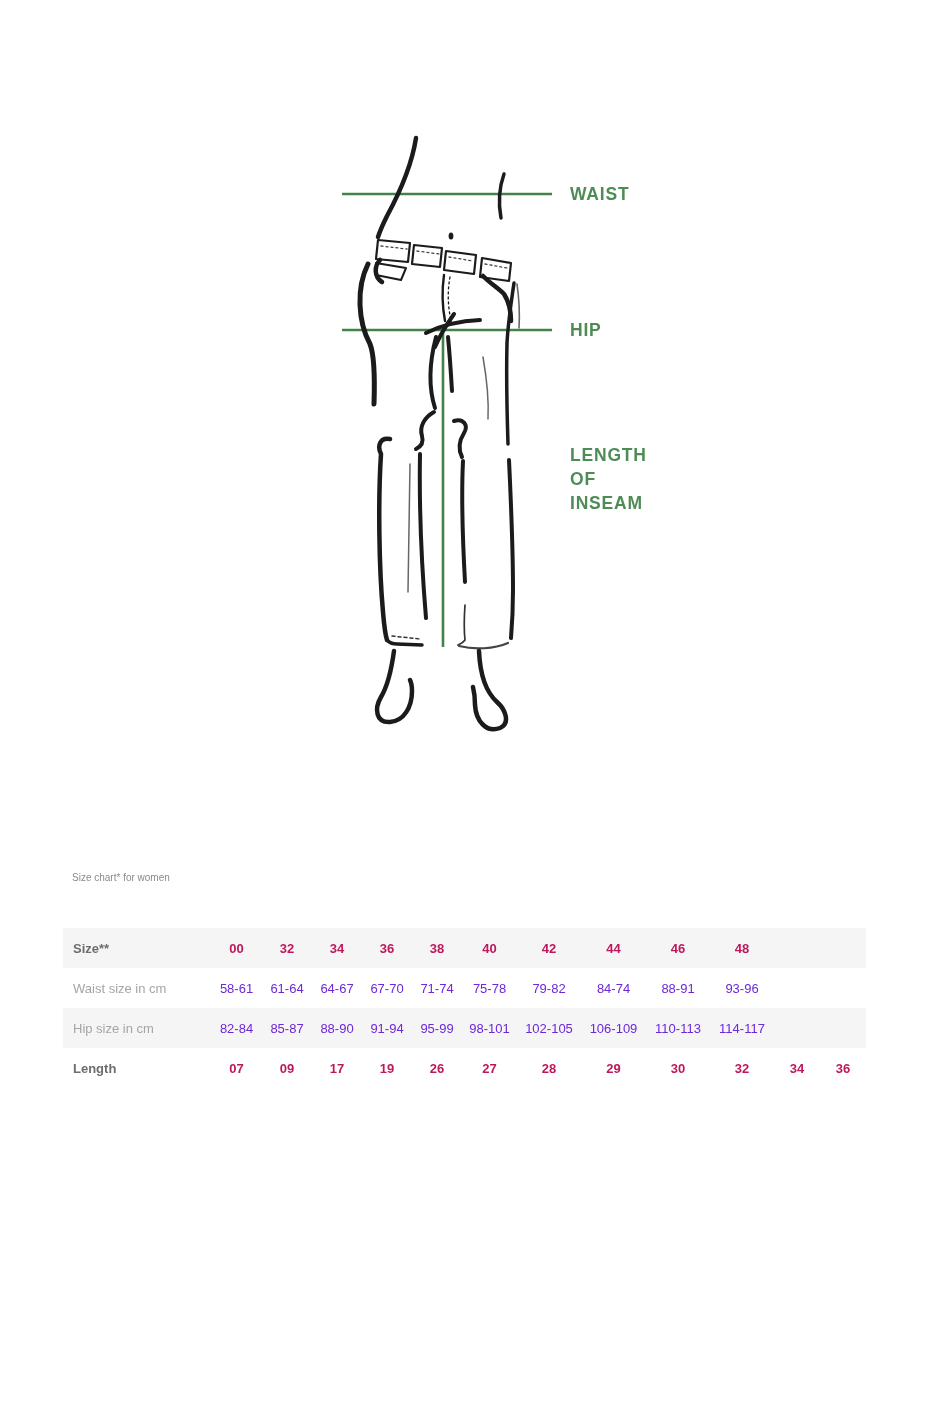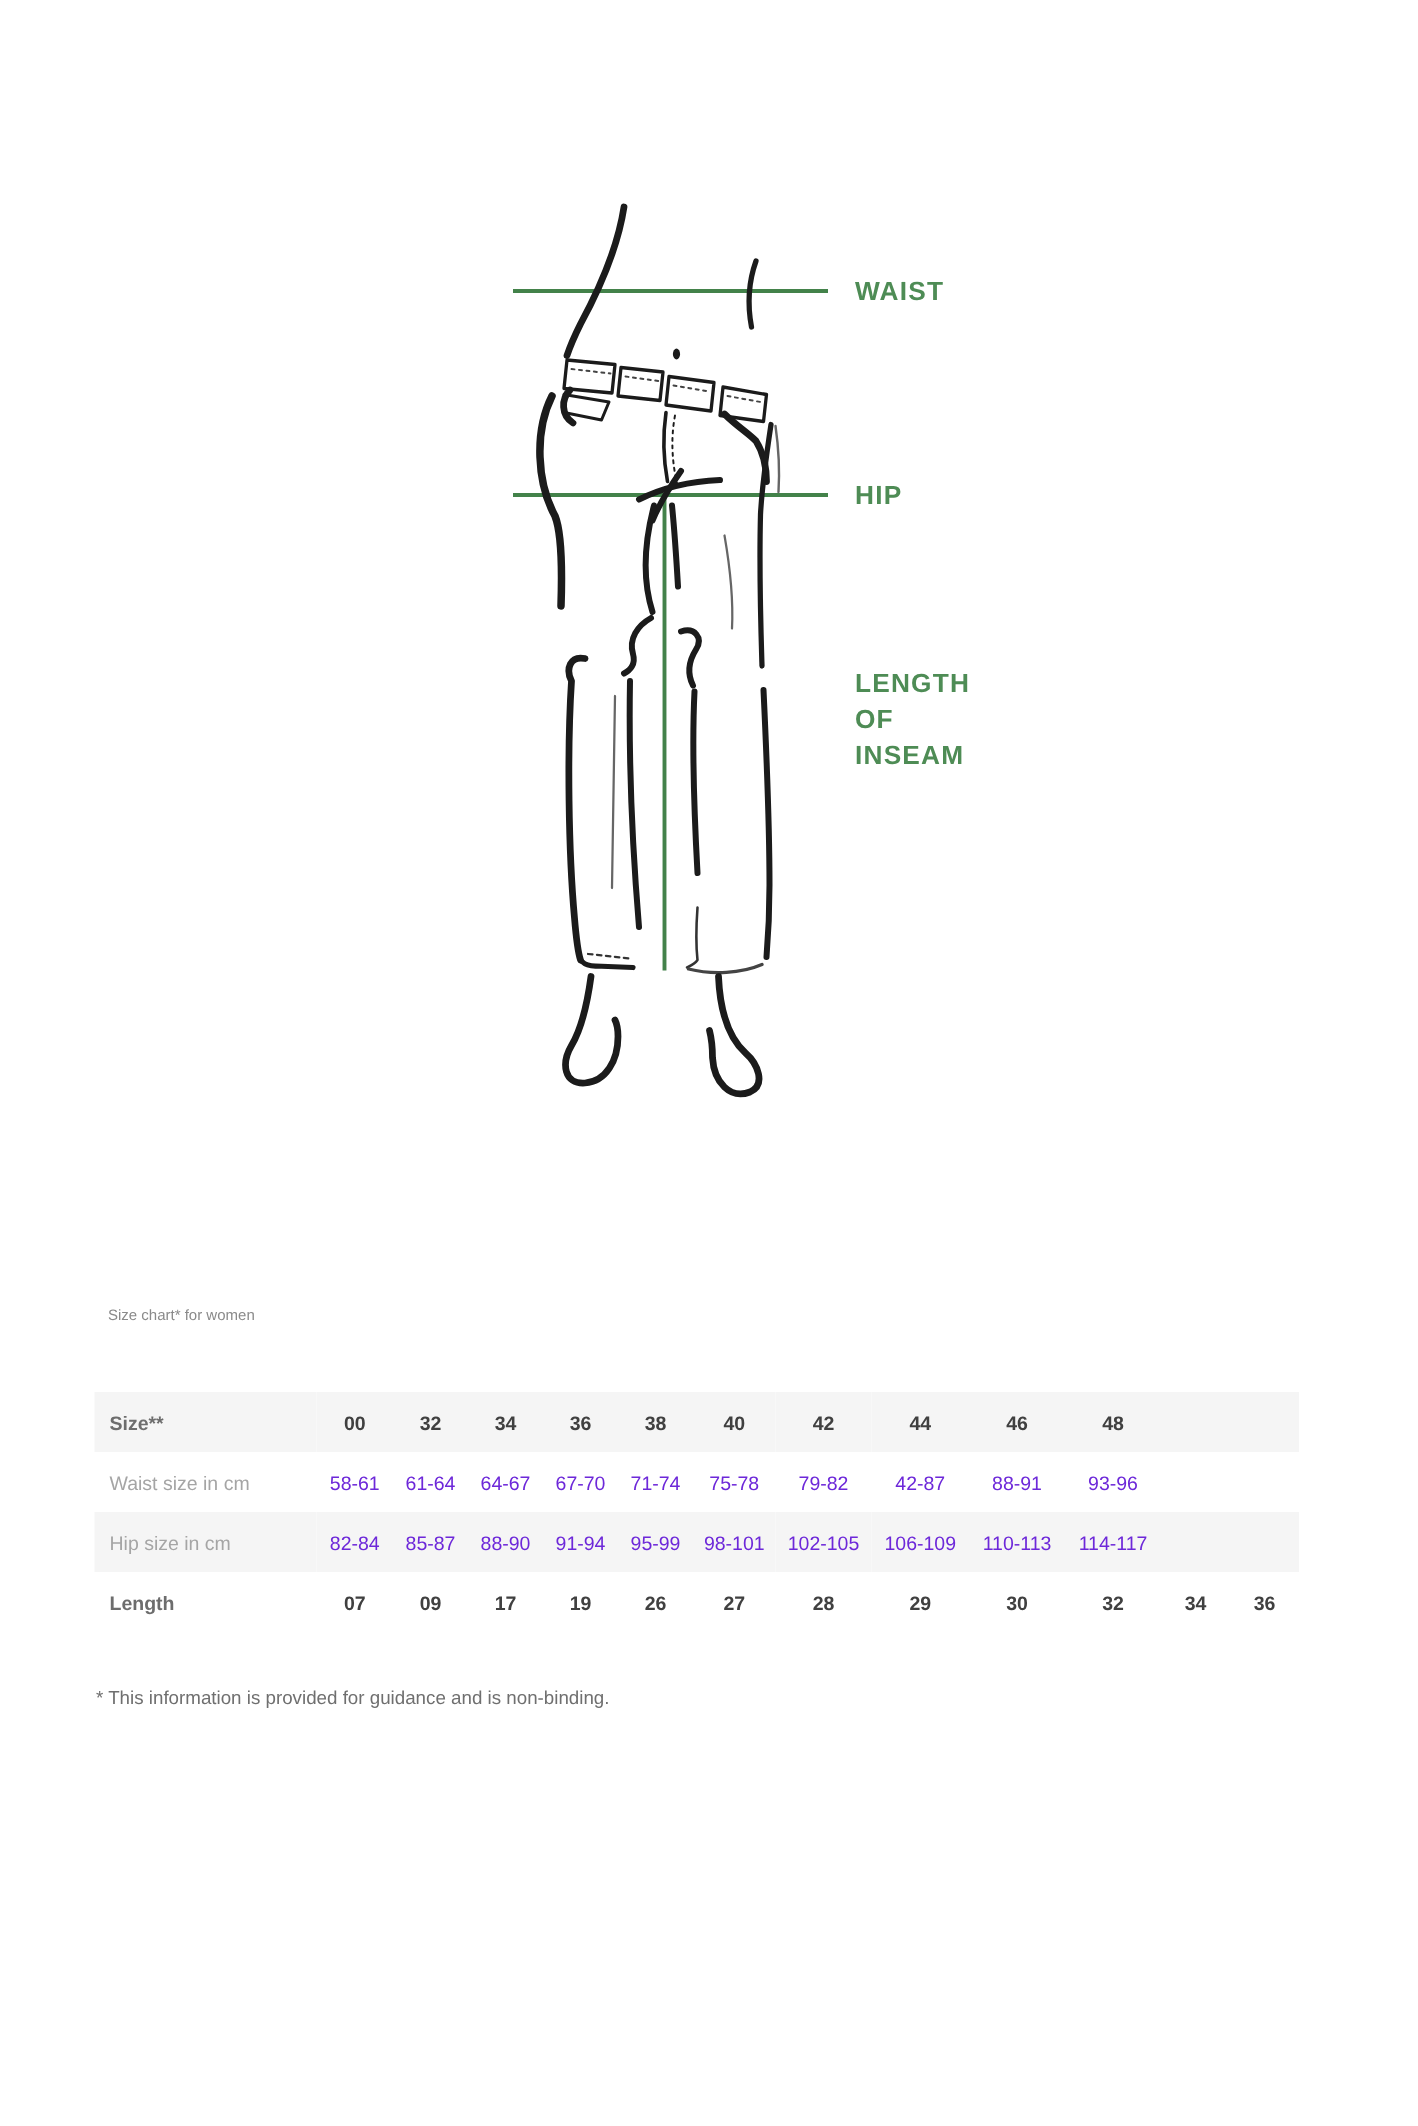--- a/index.html
+++ b/index.html
@@ -23,21 +23,21 @@
   table.size-table tr{height:40px;}
   table.size-table tr.stripe{background:#f5f5f5;}
   table.size-table th{
     font-size:13px;font-weight:normal;color:#a5a5a5;
     text-align:left;padding:0 0 0 10px;white-space:nowrap;
   }
   table.size-table td{
     font-size:13px;color:#6d28d9;text-align:center;padding:0;white-space:nowrap;
   }
   table.size-table tr.strong th{color:#6d6d6d;font-weight:bold;}
-  table.size-table tr.strong td{color:#404040;font-weight:bold;}
+  table.size-table tr.strong td{color:#be185d;font-weight:bold;}
   .footnotes{
     position:absolute;left:64px;top:1121px;width:700px;height:38px;
     overflow:hidden;
   }
   .footnotes p{
     margin:0;font-size:12.5px;line-height:22px;color:#6f6f6f;white-space:nowrap;
   }
 </style>
 </head>
 <body>
@@ -145,21 +145,21 @@
       </tr>
       <tr class="">
         <th>Waist size in cm</th>
         <td>58-61</td>
         <td>61-64</td>
         <td>64-67</td>
         <td>67-70</td>
         <td>71-74</td>
         <td>75-78</td>
         <td>79-82</td>
-        <td>42-87</td>
+        <td>84-74</td>
         <td>88-91</td>
         <td>93-96</td>
         <td></td>
         <td></td>
       </tr>
       <tr class="stripe">
         <th>Hip size in cm</th>
         <td>82-84</td>
         <td>85-87</td>
         <td>88-90</td>
@@ -185,14 +185,13 @@
         <td>29</td>
         <td>30</td>
         <td>32</td>
         <td>34</td>
         <td>36</td>
       </tr>
     </tbody>
 </table>
 
 <div class="footnotes">
-  <p>* This information is provided for guidance and is non-binding.</p>
 </div>
 
 </body></html>

